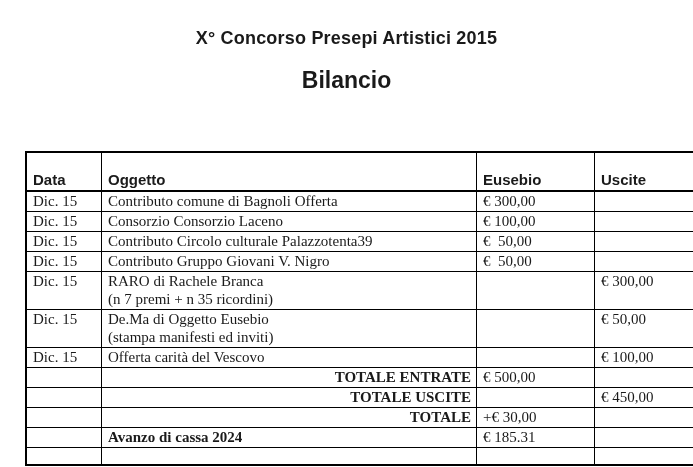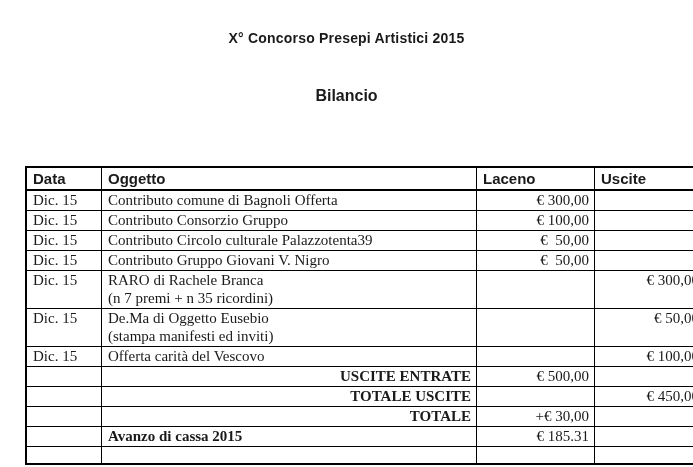--- a/index.html
+++ b/index.html
@@ -11,95 +11,95 @@
     width: 693px;
     height: 467px;
     overflow: hidden;
     color: #1a1a1a;
     font-family: "Liberation Sans", sans-serif;
     position: relative;
   }
   .title {
     margin: 28px 0 0 0;
     text-align: center;
-    font-size: 14px;
+    font-size: 18px;
     line-height: 21px;
     font-weight: bold;
     letter-spacing: 0.2px;
   }
   .subtitle {
-    margin: 36px 0 0 0;
+    margin: 21px 0 0 0;
     text-align: center;
-    font-size: 16px;
+    font-size: 23px;
     line-height: 21px;
     font-weight: bold;
   }
   table.bilancio {
     border-collapse: collapse;
     table-layout: fixed;
     width: 638px;
     margin: 60px 0 0 25px;
     border: 2px solid #000;
   }
   table.bilancio th,
   table.bilancio td {
     border: 1px solid #000;
     overflow: hidden;
   }
   table.bilancio th {
     font-family: "Liberation Sans", sans-serif;
     font-size: 15px;
     font-weight: bold;
     text-align: left;
-    padding: 2px 6px 2px 6px;
+    padding: 18px 6px 2px 6px;
     border-bottom: 2px solid #000;
   }
   table.bilancio td {
     font-family: "Liberation Serif", serif;
     font-size: 15px;
     line-height: 18px;
     padding: 0 5px 1px 6px;
     vertical-align: top;
     white-space: pre-wrap;
   }
   .col-data    { width: 62px;  }
   .col-oggetto { width: 362px; margin-left: 28px; }
   .col-entrate { width: 105px; }
   .col-uscite  { width: 97px;  }
-  td.amount { text-align: right; }
+  td.amount { }
   td.bold   { font-weight: bold; }
   td.right  { text-align: right; }
   tr.empty-row td { height: 15px; }
 </style>
 </head>
 <body>
 
 <div class="page">
   <div class="title">X° Concorso Presepi Artistici 2015</div>
   <div class="subtitle">Bilancio</div>
 
   <table class="bilancio">
     <thead>
       <tr>
         <th class="col-data">Data</th>
         <th class="col-oggetto">Oggetto</th>
-        <th class="col-entrate">Laceno</th>
+        <th class="col-entrate">Eusebio</th>
         <th class="col-uscite">Uscite</th>
       </tr>
     </thead>
     <tbody>
         <tr>
           <td class="col-data">Dic. 15</td>
           <td class="col-oggetto">Contributo comune di Bagnoli Offerta</td>
           <td class="col-entrate amount">€ 300,00</td>
           <td class="col-uscite amount"></td>
         </tr>
         <tr>
           <td class="col-data">Dic. 15</td>
-          <td class="col-oggetto">Contributo Consorzio Gruppo</td>
+          <td class="col-oggetto">Consorzio Consorzio Laceno</td>
           <td class="col-entrate amount">€ 100,00</td>
           <td class="col-uscite amount"></td>
         </tr>
         <tr>
           <td class="col-data">Dic. 15</td>
           <td class="col-oggetto">Contributo Circolo culturale Palazzotenta39</td>
           <td class="col-entrate amount">€  50,00</td>
           <td class="col-uscite amount"></td>
         </tr>
         <tr>
@@ -123,39 +123,39 @@
           <td class="col-uscite amount">€ 50,00</td>
         </tr>
         <tr>
           <td class="col-data">Dic. 15</td>
           <td class="col-oggetto">Offerta carità del Vescovo</td>
           <td class="col-entrate amount"></td>
           <td class="col-uscite amount">€ 100,00</td>
         </tr>
         <tr>
           <td class="col-data"></td>
-          <td class="col-oggetto bold right">USCITE ENTRATE</td>
+          <td class="col-oggetto bold right">TOTALE ENTRATE</td>
           <td class="col-entrate amount">€ 500,00</td>
           <td class="col-uscite amount"></td>
         </tr>
         <tr>
           <td class="col-data"></td>
           <td class="col-oggetto bold right">TOTALE USCITE</td>
           <td class="col-entrate amount"></td>
           <td class="col-uscite amount">€ 450,00</td>
         </tr>
         <tr>
           <td class="col-data"></td>
           <td class="col-oggetto bold right">TOTALE</td>
           <td class="col-entrate amount">+€ 30,00</td>
           <td class="col-uscite amount"></td>
         </tr>
         <tr>
           <td class="col-data"></td>
-          <td class="col-oggetto bold">Avanzo di cassa 2015</td>
+          <td class="col-oggetto bold">Avanzo di cassa 2024</td>
           <td class="col-entrate amount">€ 185.31</td>
           <td class="col-uscite amount"></td>
         </tr>
         <tr class="empty-row">
           <td class="col-data"></td>
           <td class="col-oggetto"></td>
           <td class="col-entrate amount"></td>
           <td class="col-uscite amount"></td>
         </tr>
       </tbody>

